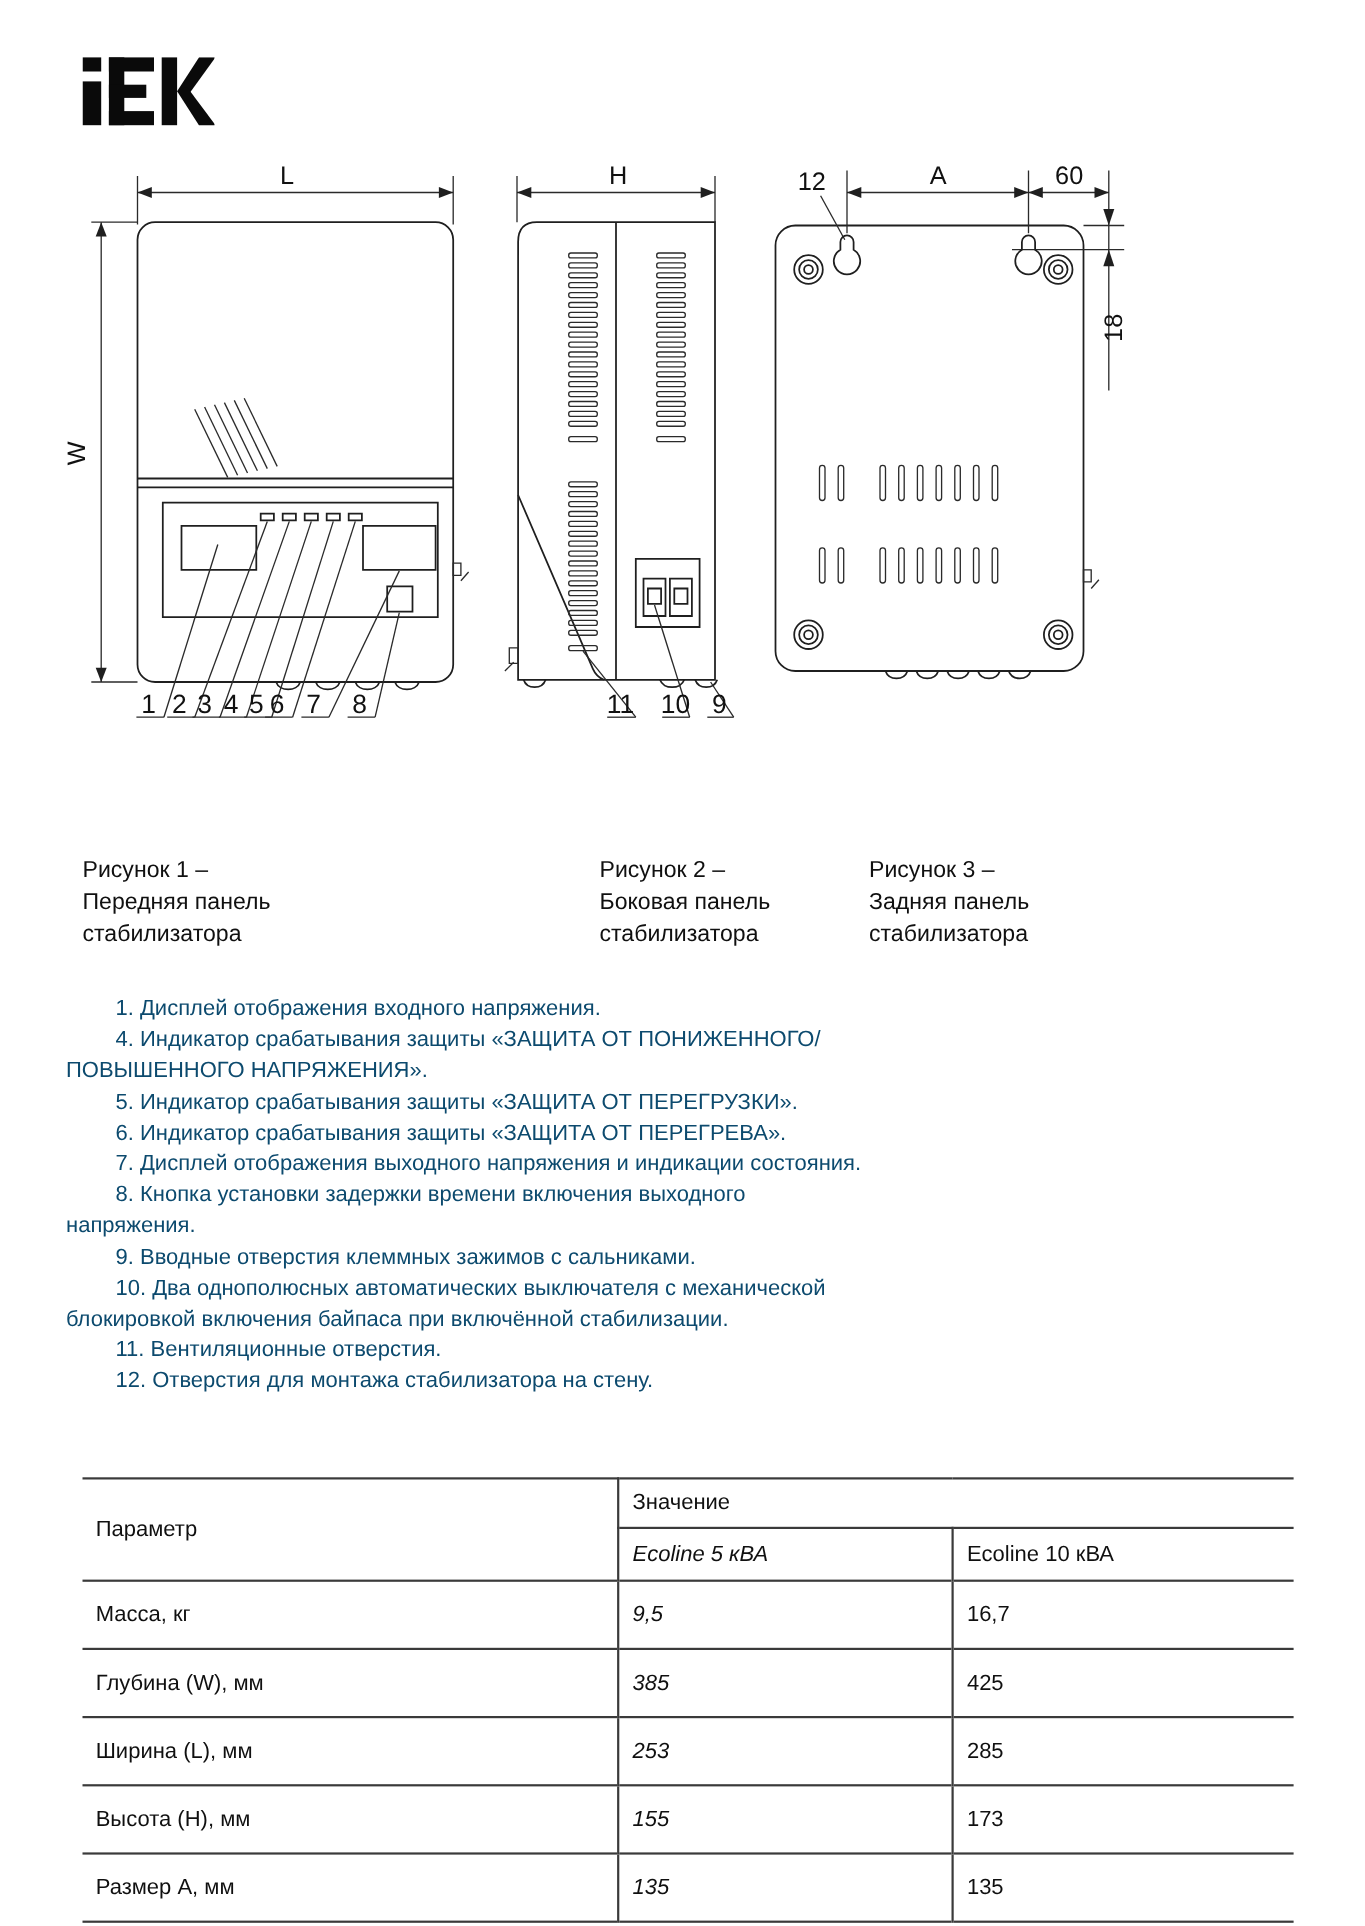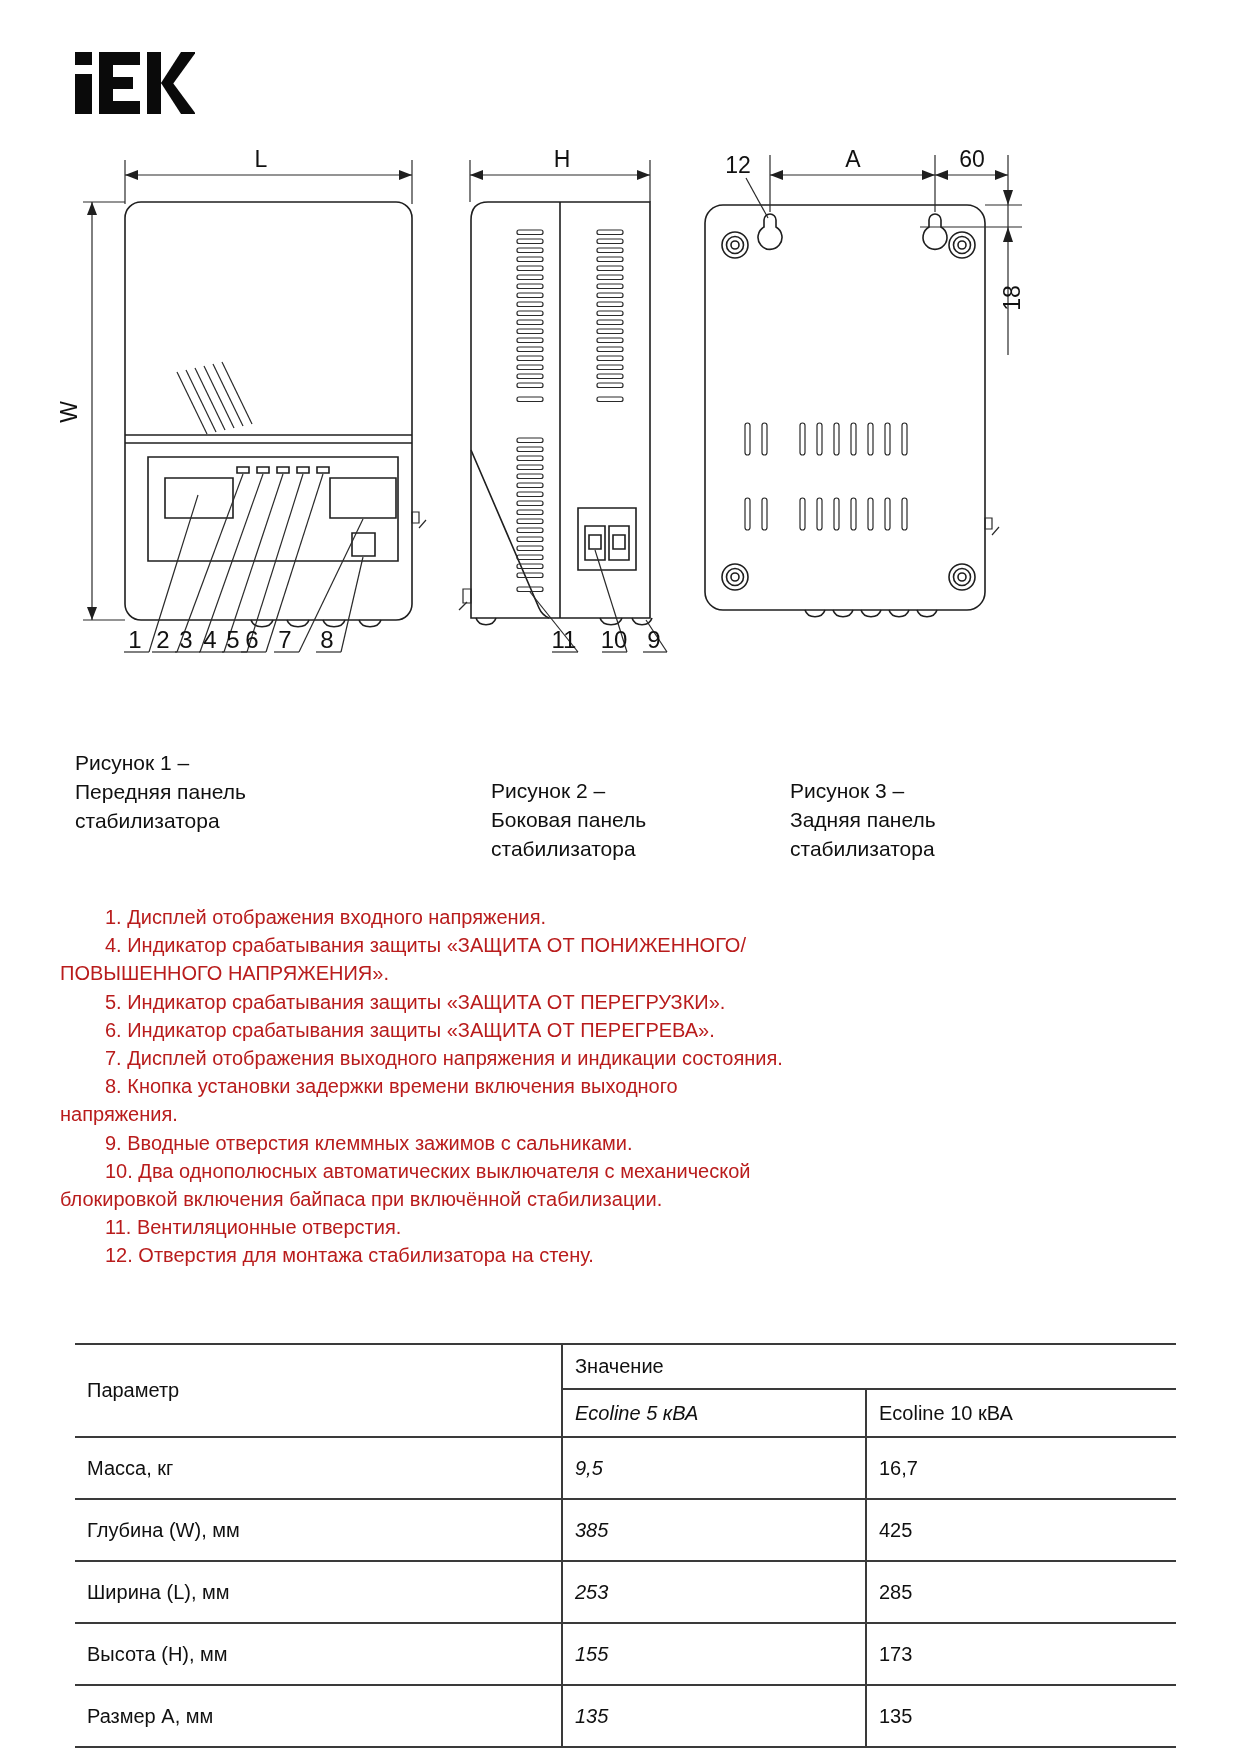--- a/index.html
+++ b/index.html
@@ -11,21 +11,21 @@
   svg line, svg path, svg rect, svg circle { vector-effect:non-scaling-stroke; }
   .ln  { stroke:#1f1f1f; stroke-width:1.6; fill:none; }
   .thin{ stroke:#2a2a2a; stroke-width:1.2; fill:none; }
   .arr { fill:#1f1f1f; stroke:none; }
   .dimtxt { font-family:"Liberation Sans", sans-serif; font-size:23px; fill:#111; }
   .callout { font-family:"Liberation Sans", sans-serif; font-size:24px; fill:#111; }
 
   .caption { position:absolute; font-size:21px; line-height:29px; color:#101010; }
 
   #legend { position:absolute; left:60px; top:903px; width:780px; }
-  #legend p { font-size:20px; line-height:28.2px; color:#b91c1c;
+  #legend p { font-size:20px; line-height:28.2px; color:#0c4a6e;
               text-indent:45px; white-space:pre-line; }
 
   #spec-table-wrap { position:absolute; left:75px; top:1343px; width:1101px; }
   table.spec { border-collapse:collapse; table-layout:fixed; width:1101px;
                border-top:2px solid #3a3a3a; border-bottom:2px solid #3a3a3a; }
   table.spec td { font-size:20px; color:#101010; padding-left:12px; vertical-align:middle;
                   border-top:2px solid #3a3a3a;margin-top:35px; }
   td.c1 { border-right:2px solid #3a3a3a; }
   td.c2 { border-right:2px solid #3a3a3a;font-style:italic; }
   tr.h1 td { height:45px; }
@@ -315,26 +315,26 @@
       <path d="M199,470 c3,9 17,9 20,0"></path>
       <path d="M227,470 c3,9 17,9 20,0"></path>
     </g>
 
     <g class="thin">
       <rect x="295" y="378" width="7" height="11"></rect>
       <line x1="302" y1="395" x2="309" y2="387"></line>
     </g>
   </svg>
 
-  <div class="caption" style="left:75px; top:748px; width:260px;">
+  <div class="caption" style="left:75px; top:776px; width:260px;">
     <div>Рисунок 1 –</div>
     <div>Передняя панель</div>
     <div>стабилизатора</div>
   </div>
-  <div class="caption" style="left:491px; top:776px; width:230px;">
+  <div class="caption" style="left:545px; top:776px; width:230px;">
     <div>Рисунок 2 –</div>
     <div>Боковая панель</div>
     <div>стабилизатора</div>
   </div>
   <div class="caption" style="left:790px; top:776px; width:230px;">
     <div>Рисунок 3 –</div>
     <div>Задняя панель</div>
     <div>стабилизатора</div>
   </div>
 

